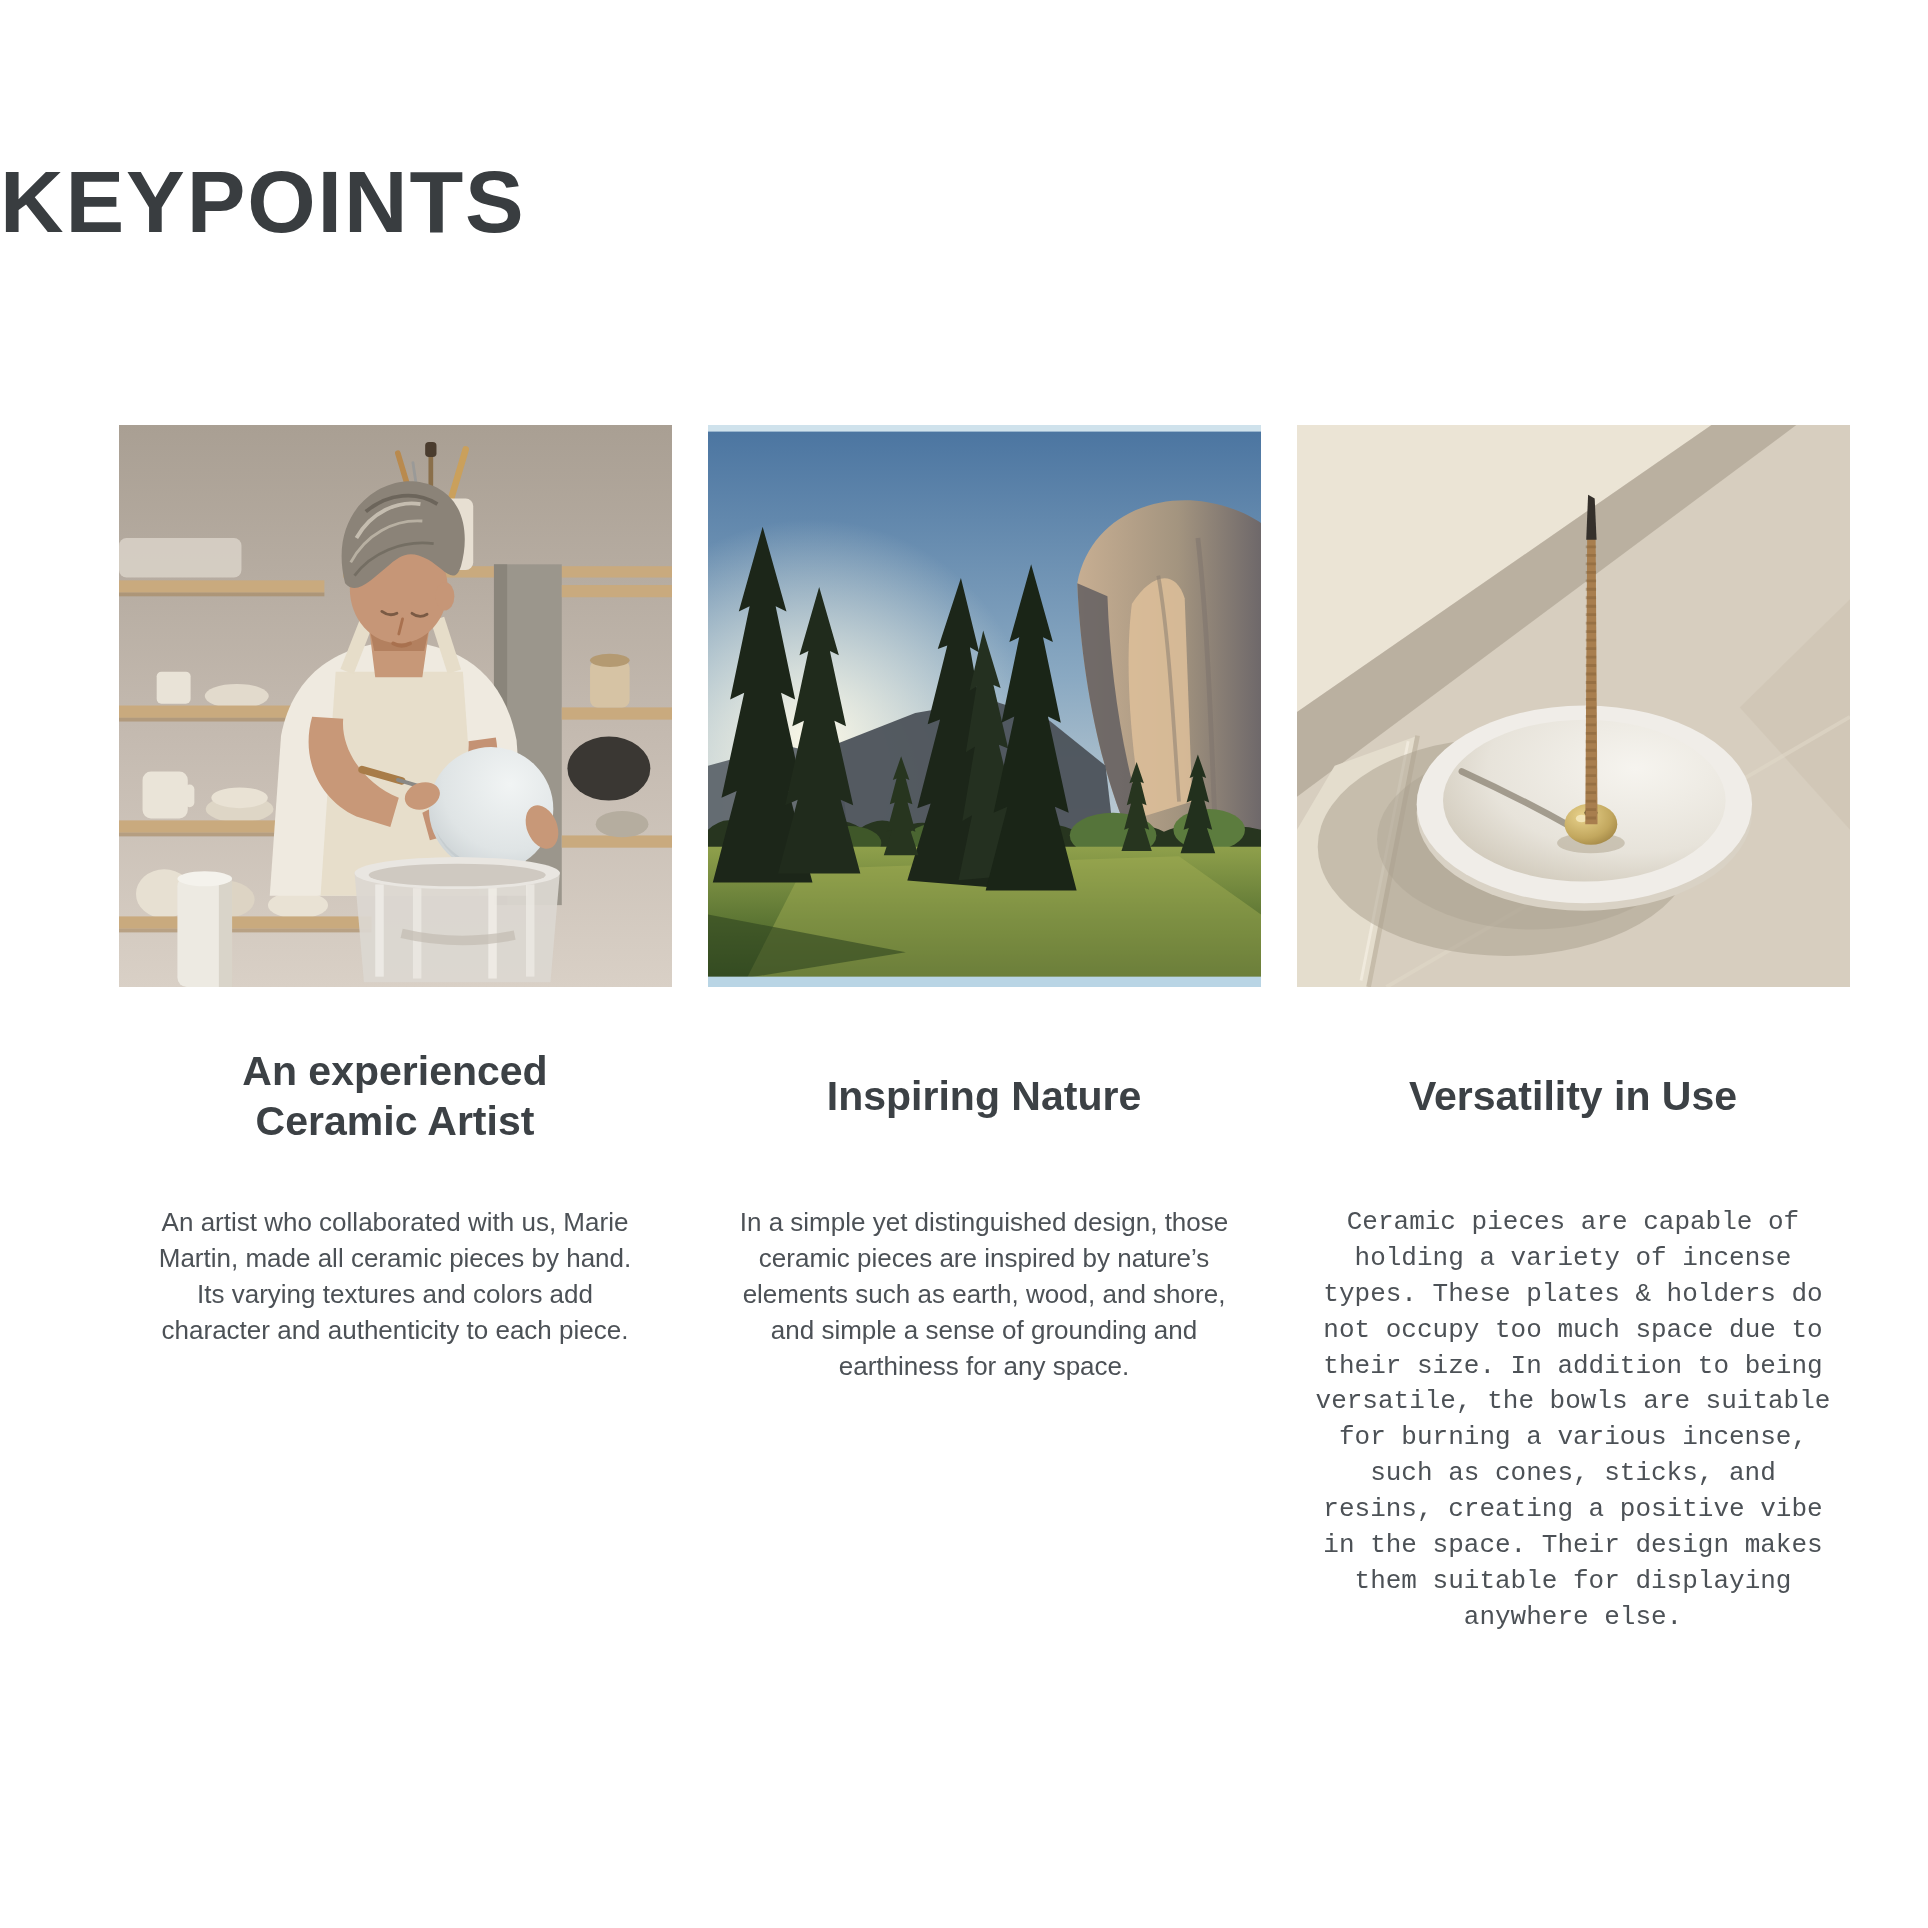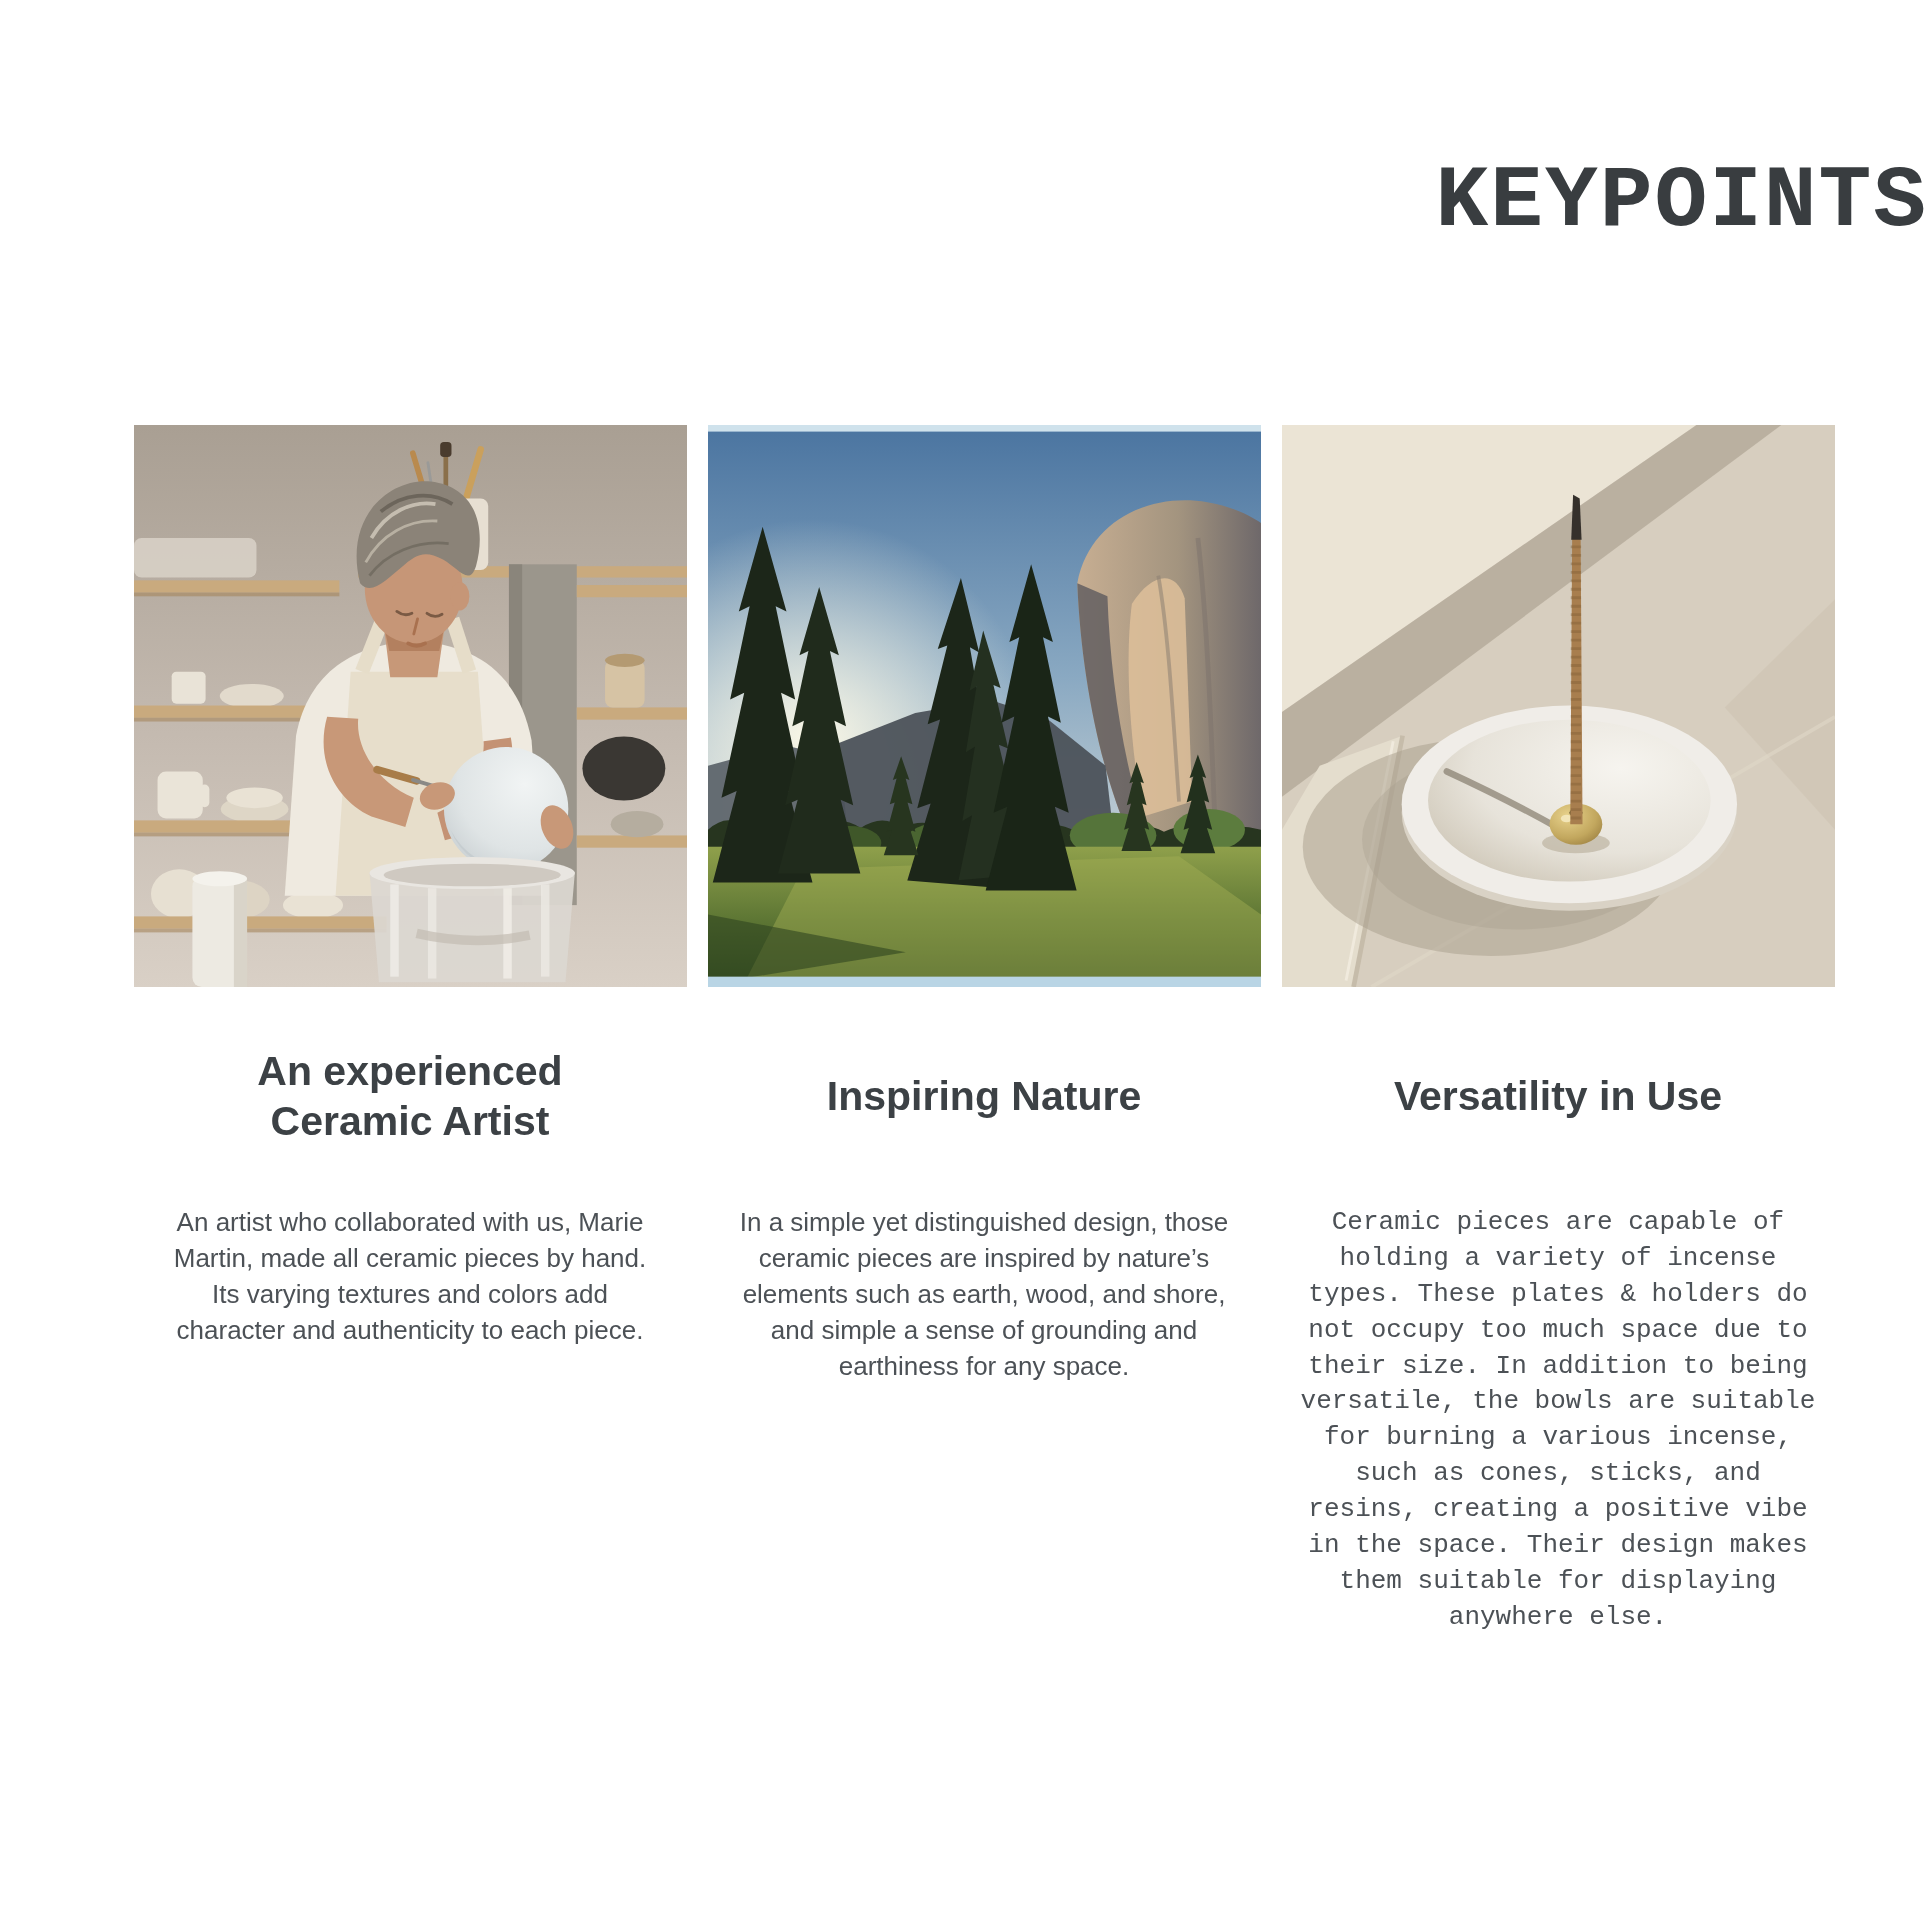--- a/index.html
+++ b/index.html
@@ -7,33 +7,32 @@
     padding: 0;
     width: 1928px;
     height: 1928px;
     background: #ffffff;
     font-family: "Liberation Sans", sans-serif;
     overflow: hidden;
   }
   .page { width: 1928px; height: 1928px; position: relative; }
   h1.page-title {
     margin: 158px 0 0 0;
-    text-align: right;
+    text-align: left;
     font-size: 88px;
     line-height: 1.0;
     font-weight: 600;
     letter-spacing: 1.9px;
     color: #393d40;
-    font-family: Liberation Mono, monospace;
   }
   .grid {
     margin-top: 179px;
     display: flex;
     justify-content: center;
-    gap: 21px;
+    gap: 36px;
     margin-left: 40px;
   }
   .card { width: 553px; display: flex; flex-direction: column; }
   .card figure { margin: 0; width: 553px; height: 562px; overflow: hidden; }
   .card figure svg { display: block; width: 553px; height: 562px; }
   .heading-zone {
     height: 218px;
     display: flex;
     align-items: center;
     justify-content: center;

